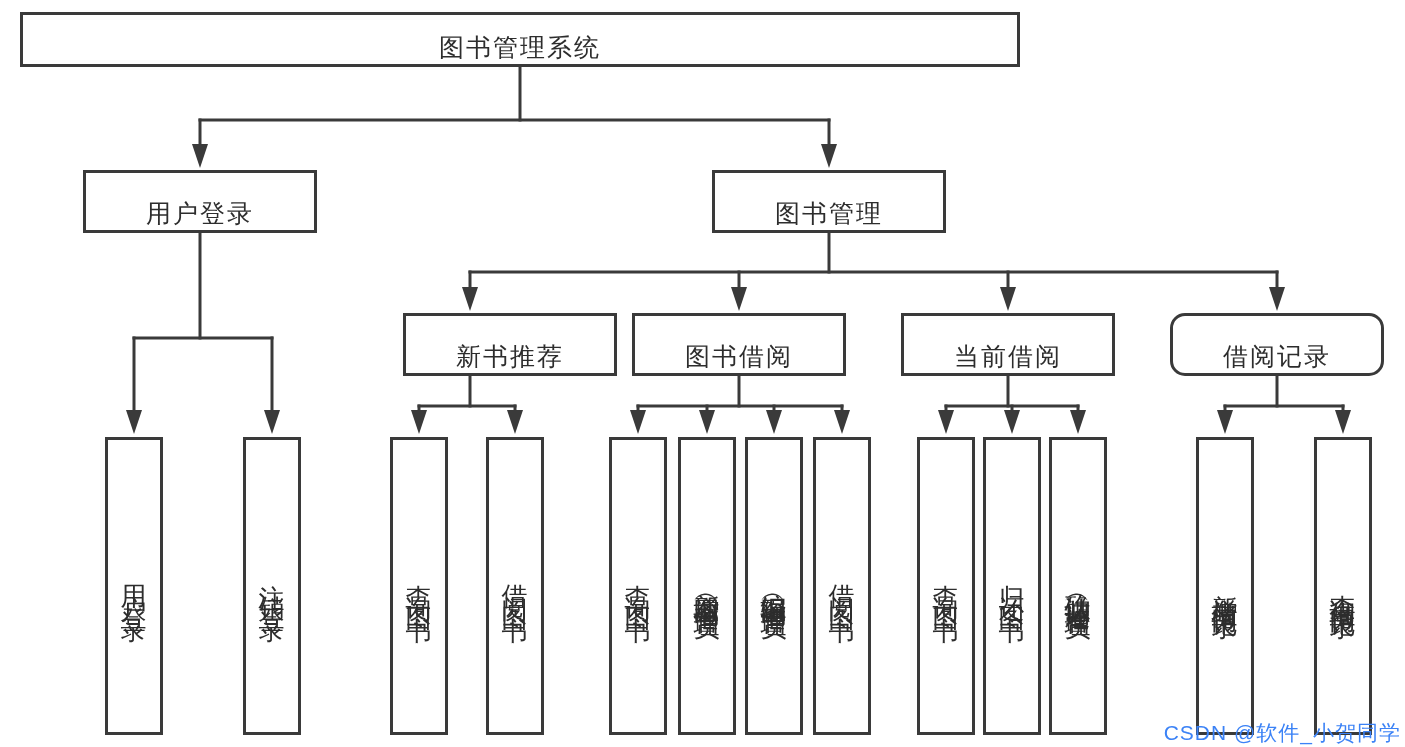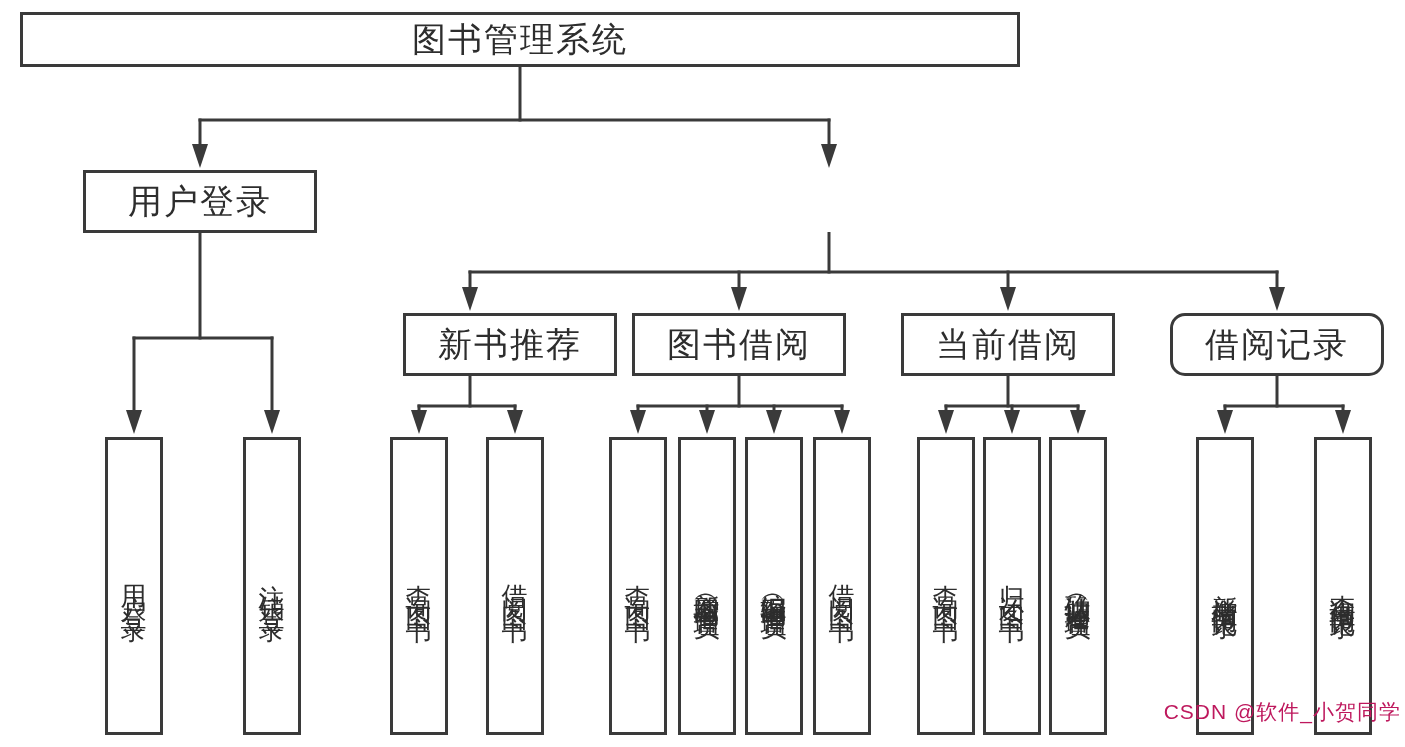--- a/index.html
+++ b/index.html
@@ -33,40 +33,41 @@
     position: absolute;
     box-sizing: border-box;
     border: 3px solid #3a3a3a;
     background: #ffffff;
     display: flex;
     align-items: center;
     justify-content: center;
     color: #2d2d2d;
   }
   .node.h {
-    font-size: 34px;
+    font-size: 25px;
     letter-spacing: 2px;
     white-space: nowrap;
+    align-items: flex-end;
   }
   .node.v span {
     writing-mode: vertical-rl;
     text-orientation: mixed;
     font-size: 26px;
     line-height: 1;
     letter-spacing: 11px;
     white-space: nowrap;
   }
   .node.v.ls-mid span { letter-spacing: 4px; }
   .node.v.ls-tight span { letter-spacing: 3px; }
   #watermark {
     position: absolute;
     right: 4px;
-    bottom: 21px;
+    bottom: 0;
     font-size: 21px;
-    color: #be185d;
+    color: #3b82f6;
     letter-spacing: 1px;
     white-space: nowrap;
     z-index: 5;
   }
 </style>
 </head>
 <body>
 
 <div id="stage">
 
@@ -146,20 +147,23 @@
     </g>
   </svg>
 
   <div class="node h" style="left:20px; top:12px; width:1000px; height:55px;">
     <span>图书管理系统</span>
   </div>
 
   <div class="node h" style="left:83px; top:170px; width:234px; height:63px;">
     <span>用户登录</span>
   </div>
+  <div class="node h" style="left:712px; top:170px; width:234px; height:63px;">
+    <span>图书管理</span>
+  </div>
 
   <div class="node h" style="left:363px; top:313px; width:214px; height:63px;margin-left:40px;">
     <span>新书推荐</span>
   </div>
   <div class="node h" style="left:632px; top:313px; width:214px; height:63px;">
     <span>图书借阅</span>
   </div>
   <div class="node h" style="left:901px; top:313px; width:214px; height:63px;">
     <span>当前借阅</span>
   </div>

